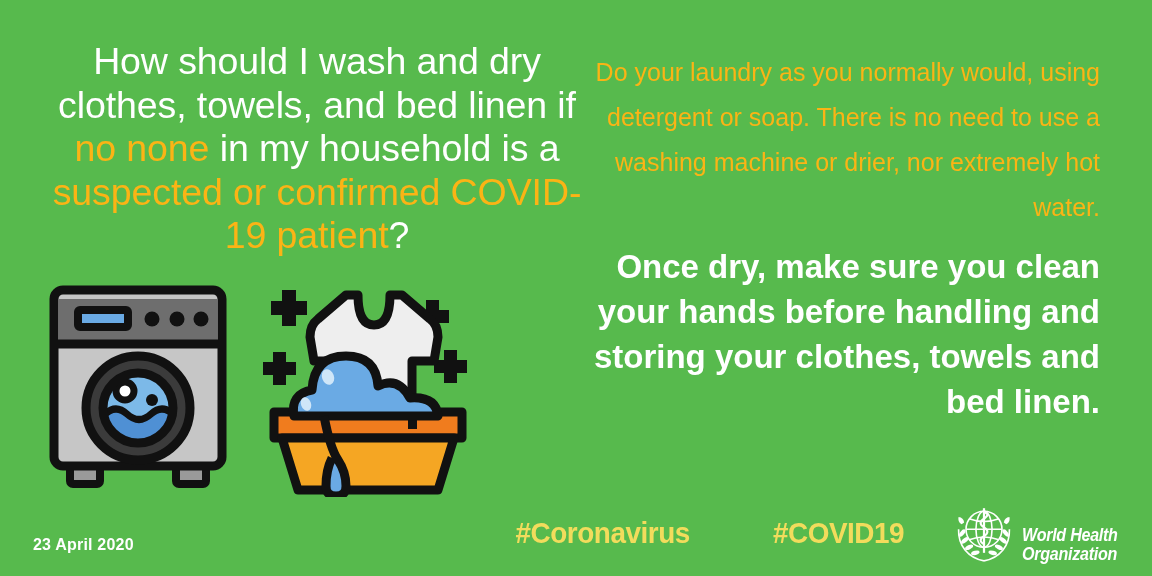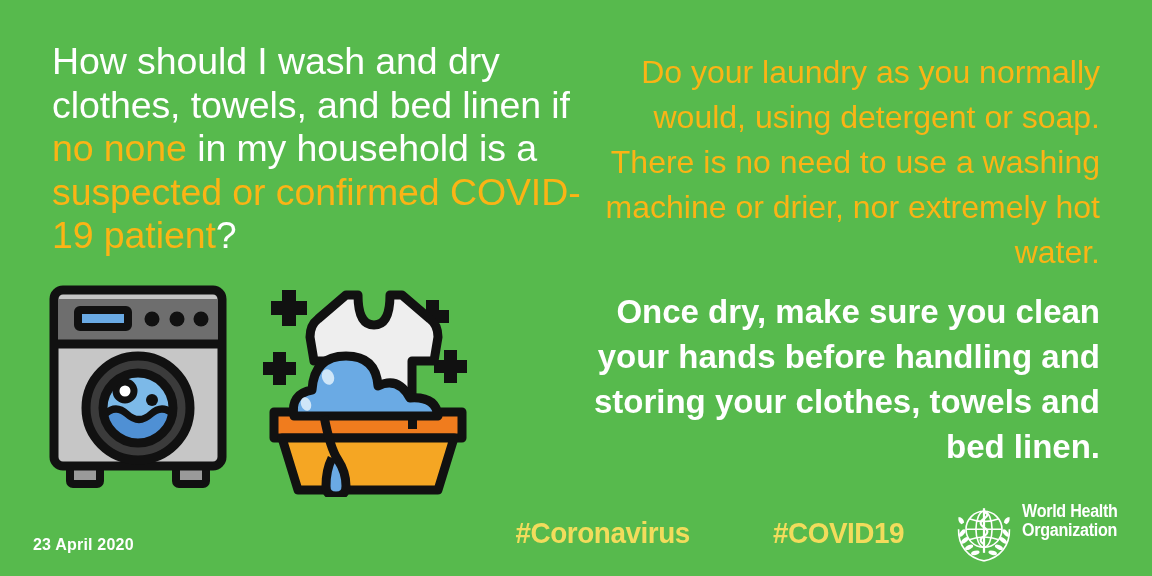--- a/index.html
+++ b/index.html
@@ -22,35 +22,35 @@
     position: absolute;
     left: 52px;
     top: 40px;
     width: 530px;
   }
   #headline {
     font-size: 37.5px;
     line-height: 43.5px;
     color: #ffffff;
     font-weight: 400;
-    text-align: left;
+    text-align: center;
     letter-spacing: -0.1px;
   }
   .hl-amber { color: #fbb415; }
 
   
   #right-col {
     position: absolute;
     right: 52px;
     top: 50px;
     width: 520px;
     text-align: right;
   }
   #answer-primary {
-    font-size: 32px;
+    font-size: 25px;
     line-height: 45px;
     color: #fbb415;
     font-weight: 400;
   }
   #answer-secondary {
     margin-top: 14px;
     font-size: 33px;
     line-height: 45px;
     color: #ffffff;
     font-weight: 700;
@@ -95,22 +95,23 @@
     color: #f2dc5c;
     letter-spacing: -0.5px;
     margin-right: 72px;
     transform: scaleX(0.93);
     transform-origin: center;
     white-space: nowrap;
   }
   #hashtag-covid19 { margin-right: 44px; }
   #who-logo {
     display: flex;
-    align-items: flex-start;
+    align-items: flex-end;
     margin-right: 14px;
+    font-style: italic;
   }
   #who-emblem { flex: 0 0 auto; }
   #who-wordmark {
     margin-left: 7px;
     color: #ffffff;
     font-size: 17.5px;
     font-weight: bold;
     line-height: 19px;
     letter-spacing: -0.3px;
     transform: scaleX(0.92);

